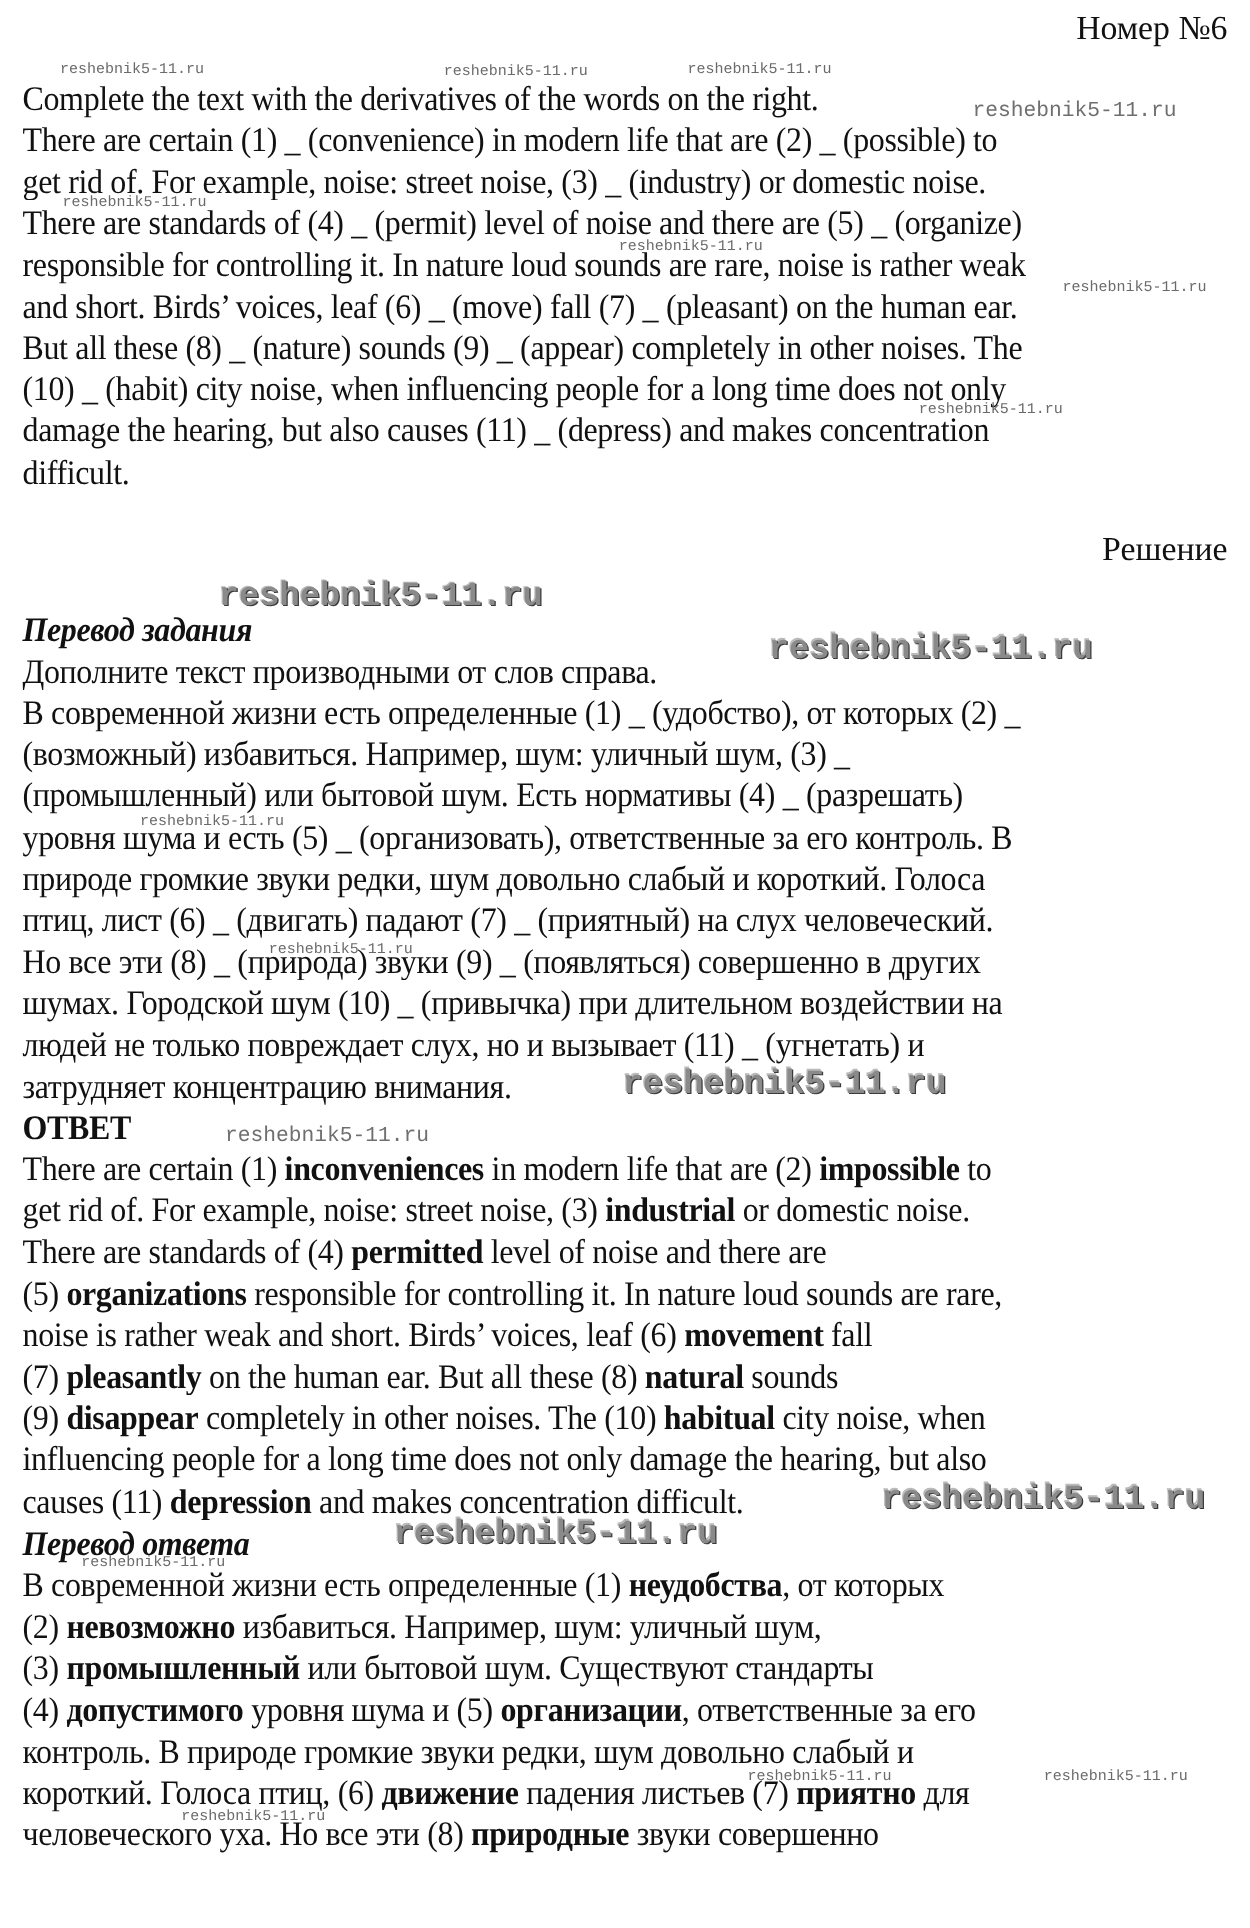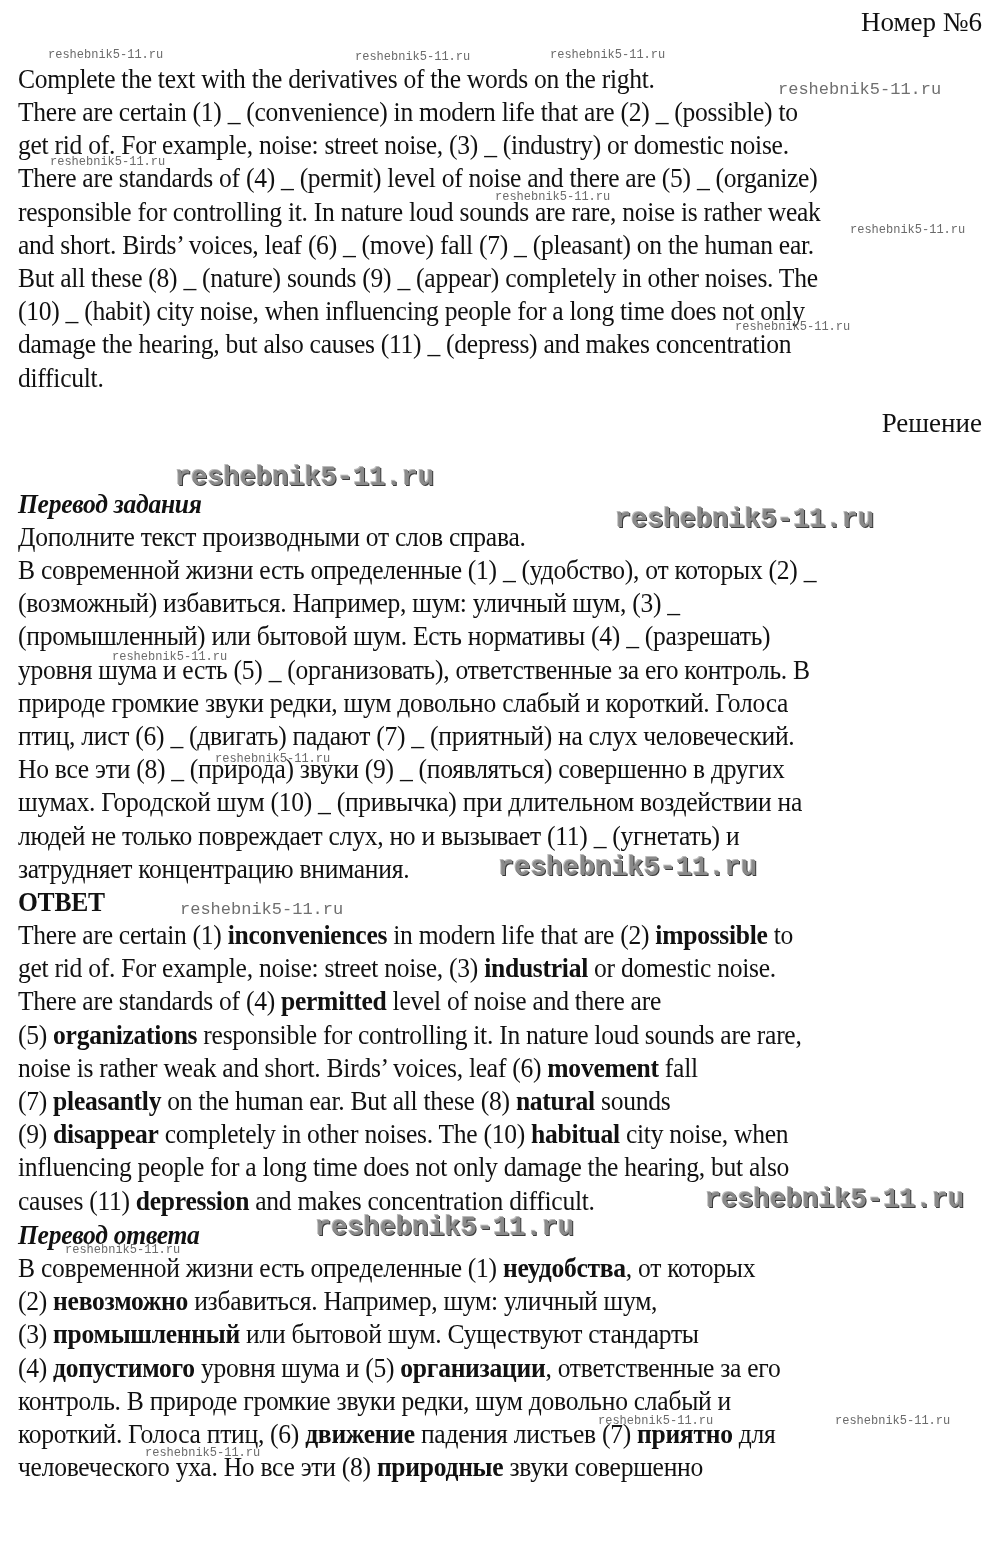--- a/index.html
+++ b/index.html
@@ -41,21 +41,21 @@
       <div class="line" style="top: 128.2px;">get rid of. For example, noise: street noise, (3) _ (industry) or domestic noise.</div>
       <div class="line" style="top: 161.4px;">There are standards of (4) _ (permit) level of noise and there are (5) _ (organize)</div>
       <div class="line" style="top: 194.6px;">responsible for controlling it. In nature loud sounds are rare, noise is rather weak</div>
       <div class="line" style="top: 227.8px;">and short. Birds’ voices, leaf (6) _ (move) fall (7) _ (pleasant) on the human ear.</div>
       <div class="line" style="top: 261px;">But all these (8) _ (nature) sounds (9) _ (appear) completely in other noises. The</div>
       <div class="line" style="top: 294.2px;">(10) _ (habit) city noise, when influencing people for a long time does not only</div>
       <div class="line" style="top: 327.4px;">damage the hearing, but also causes (11) _ (depress) and makes concentration</div>
       <div class="line" style="top: 360.6px;">difficult.</div>
     </div>
 
-  <div class="center" style="top:407px;">Решение</div>
+  <div class="center" style="top:423px;">Решение</div>
 
   <div class="line heading-it" style="top:487px;">Перевод задания</div>
   <div class="line" style="top:520px;">Дополните текст производными от слов справа.</div>
   <div id="tt-lines">
       <div class="line" style="top: 553px;">В современной жизни есть определенные (1) _ (удобство), от которых (2) _</div>
       <div class="line" style="top: 586.2px;">(возможный) избавиться. Например, шум: уличный шум, (3) _</div>
       <div class="line" style="top: 619.4px;">(промышленный) или бытовой шум. Есть нормативы (4) _ (разрешать)</div>
       <div class="line" style="top: 652.6px;">уровня шума и есть (5) _ (организовать), ответственные за его контроль. В</div>
       <div class="line" style="top: 685.8px;">природе громкие звуки редки, шум довольно слабый и короткий. Голоса</div>
       <div class="line" style="top: 719px;">птиц, лист (6) _ (двигать) падают (7) _ (приятный) на слух человеческий.</div>

